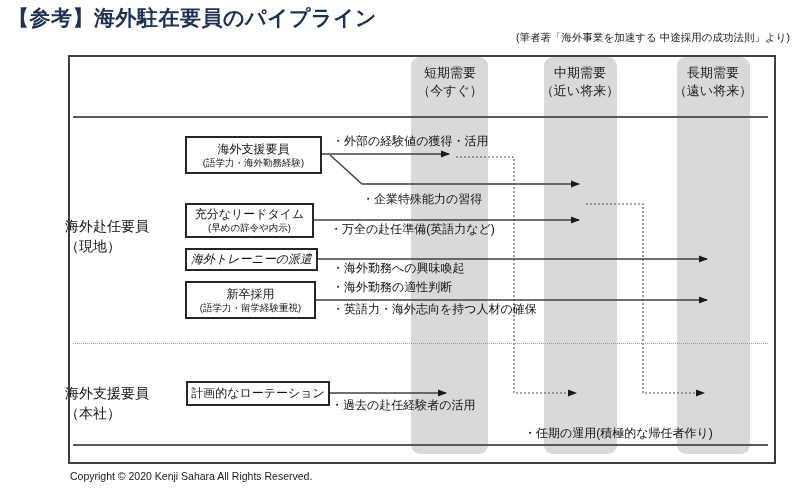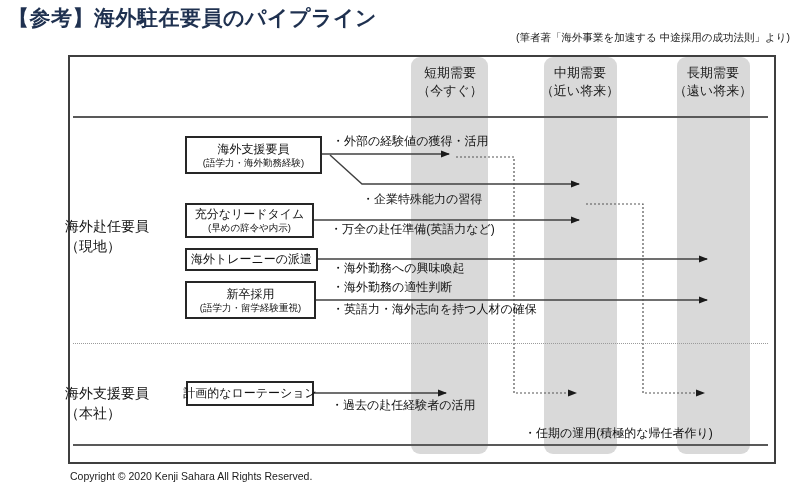--- a/index.html
+++ b/index.html
@@ -54,23 +54,23 @@
 
   .pbox {
     border:2px solid #262626; background:#fff; box-sizing:border-box;
     display:flex; flex-direction:column; align-items:center; justify-content:center;
     text-align:center;
   }
   .pbox .main { font-size:12px; line-height:15px; color:#111; white-space:nowrap; }
   .pbox .sub  { font-size:9.5px; line-height:12px; color:#111; white-space:nowrap; }
   .pbox-1 { left:185px; top:136px; width:137px; height:38px; }
   .pbox-2 { left:185px; top:203px; width:129px; height:35px; }
-  .pbox-3 { left:185px; top:248px; width:133px; height:23px; }
+  .pbox-3 { left:185px; top:248px; width:133px; height:23px;font-style:italic; }
   .pbox-4 { left:185px; top:281px; width:131px; height:38px; }
-  .pbox-5 { left:186px; top:381px; width:128px; height:25px; }
+  .pbox-5 { left:186px; top:381px; width:144px; height:25px; }
 
   .anno { font-size:12px; color:#111; white-space:nowrap; }
   .anno-1 { left:332px; top:133px; }
   .anno-2 { left:362px; top:191px; }
   .anno-3 { left:330px; top:221px; }
   .anno-4 { left:332px; top:260px; }
   .anno-5 { left:332px; top:279px; }
   .anno-6 { left:332px; top:301px; }
   .anno-7 { left:331px; top:397px; }
   .anno-8 { left:524px; top:399px;margin-top:26px; }

